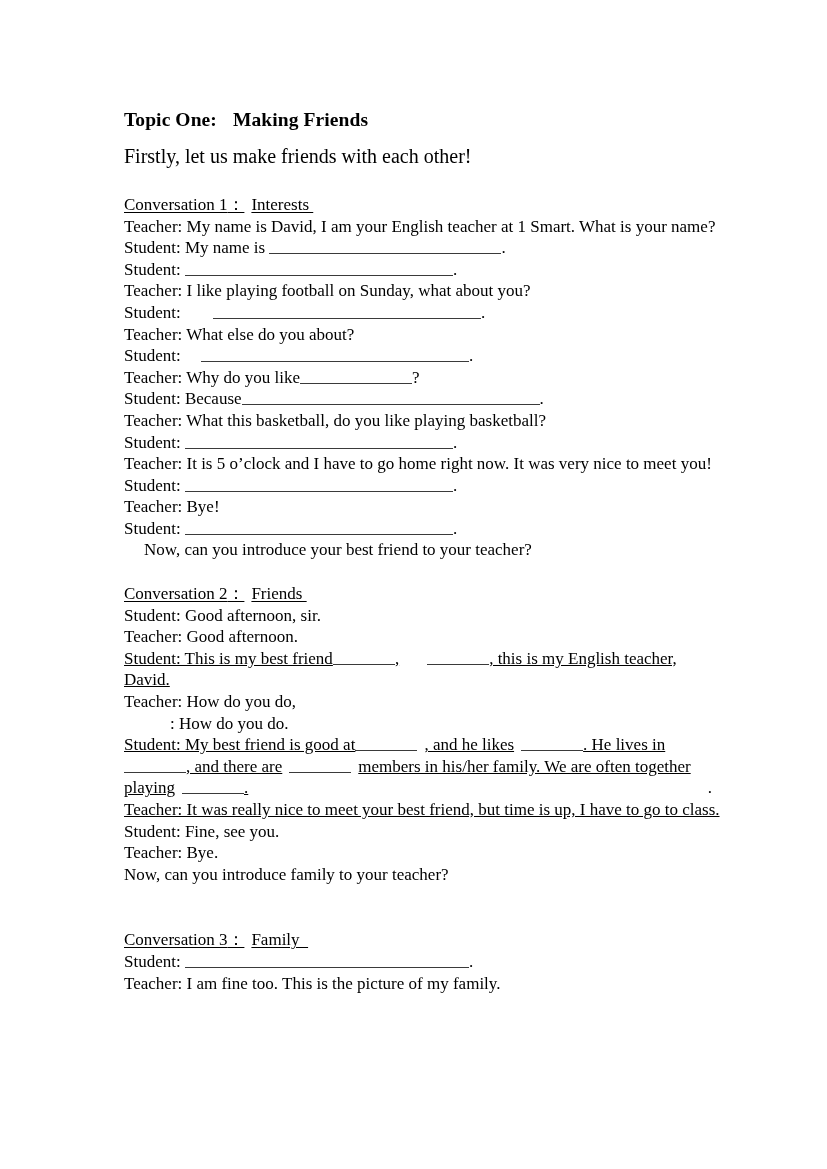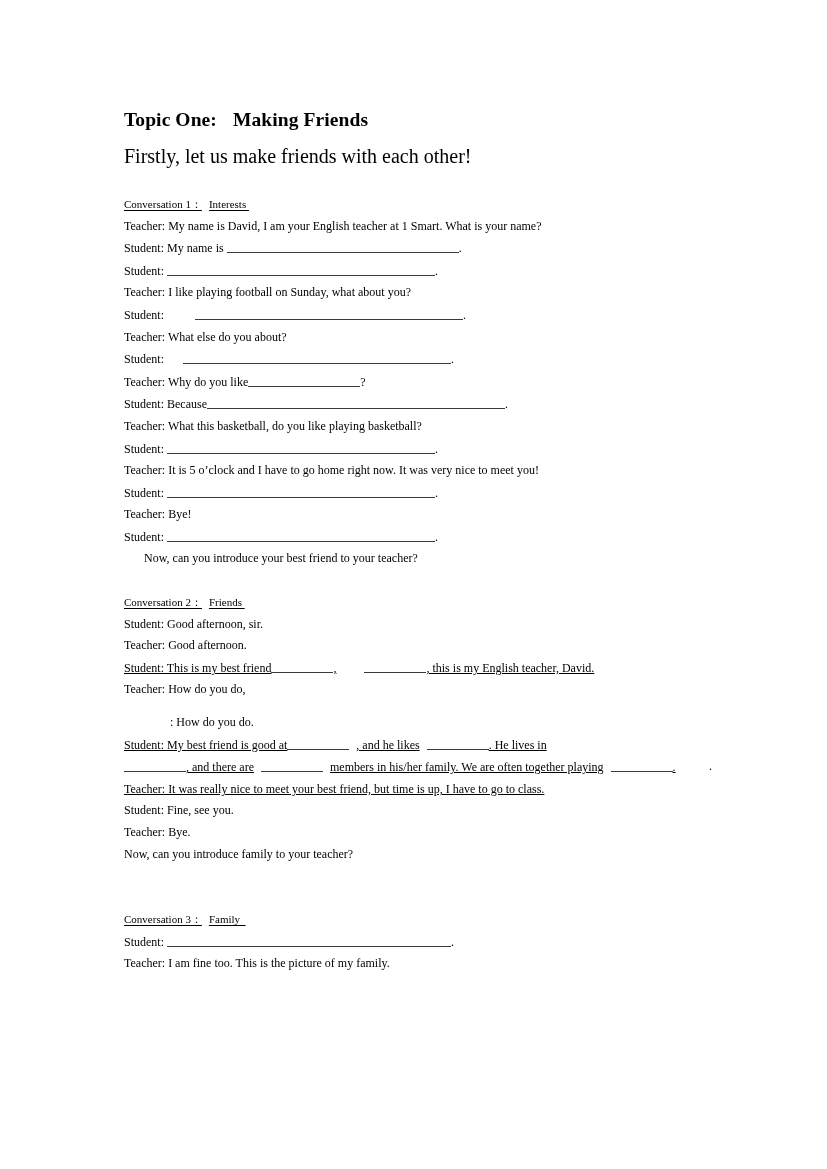--- a/index.html
+++ b/index.html
@@ -40,40 +40,40 @@
 
   
   .intro {
     font-size: 20px;
     line-height: 21.6px;
     margin: 0 0 26px 0;
   }
 
   
   .conv-heading {
-    font-size: 11px;
+    font-size: 17px;
     line-height: 21.6px;
     margin: 0;
     white-space: pre;
   }
   .conv-heading .u {
     text-decoration: underline;
     text-underline-offset: 2px;
   }
 
   
   .line {
-    font-size: 12px;
+    font-size: 17px;
     line-height: 21.6px;
     margin: 0;
     white-space: pre-wrap;
   }
   .line.wrap { white-space: normal; text-decoration: underline; }
   .line.indent-sm { padding-left: 20px; }
-  .line.indent-lg { padding-left: 46px; margin-top: 11px; }
+  .line.indent-lg { padding-left: 46px; }
 
   
   .blank {
     display: inline-block;
     border-bottom: 1px solid #3a3a3a;
     vertical-align: baseline;
     height: 15px;
     margin-bottom: -1px;
   }
   .blank.w-short   { width: 62px; }

